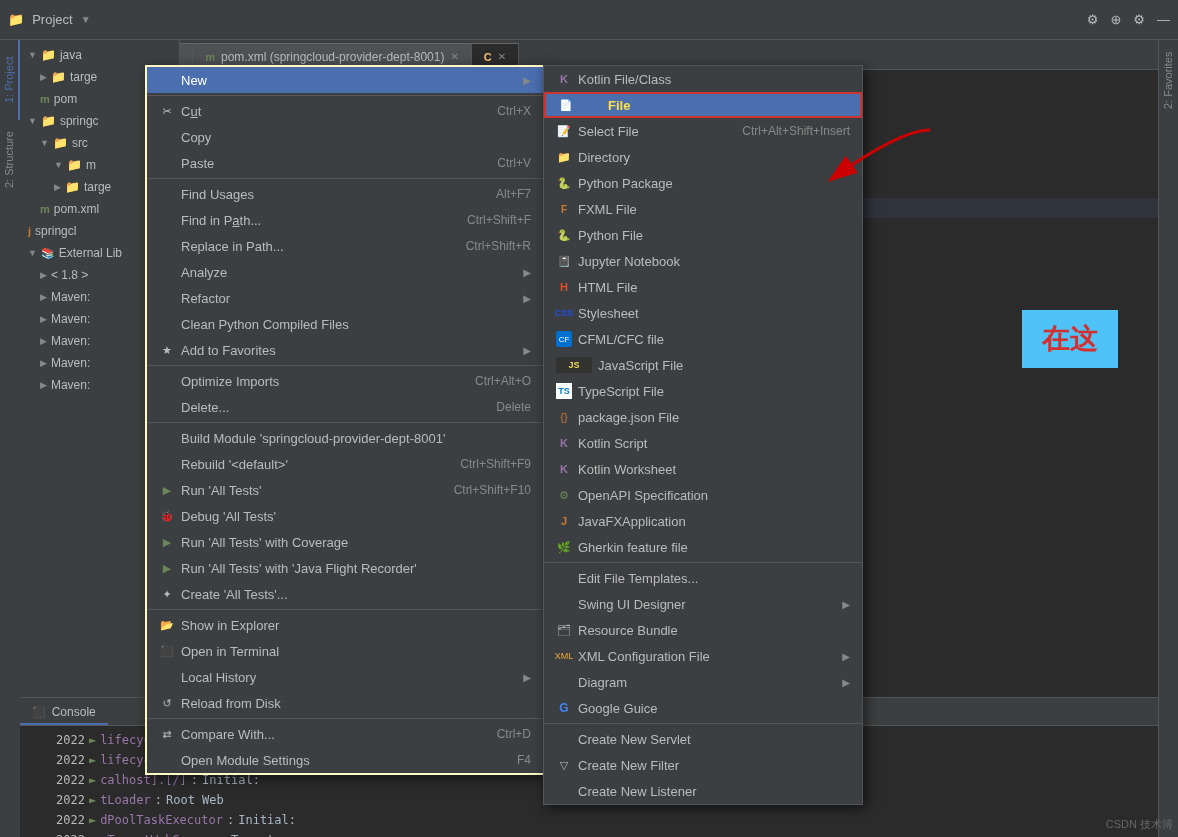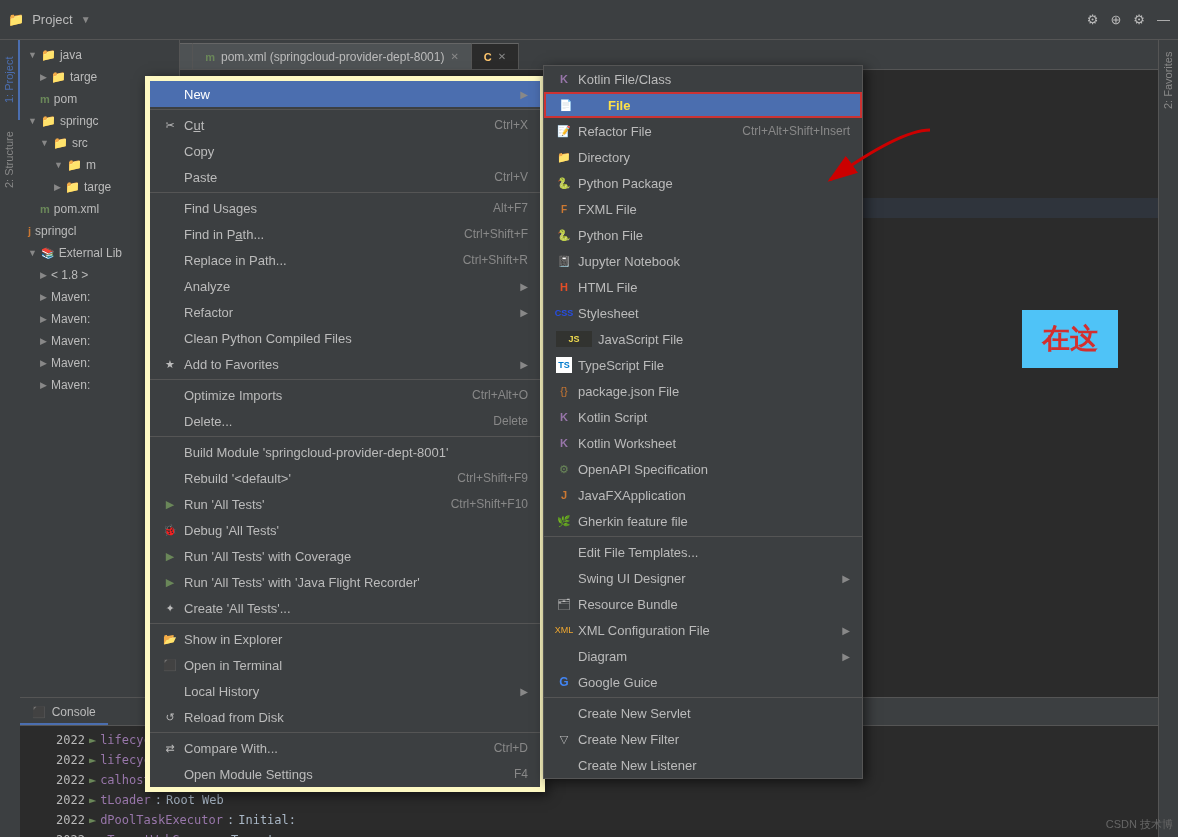--- a/index.html
+++ b/index.html
@@ -162,25 +162,25 @@
       padding-left: 8px;
     }
 
     .kw { color: #cc7832; }
     .cls { color: #ffc66d; }
     .pkg { color: #a9b7c6; }
 
     
     .context-menu-left {
       position: absolute;
-      top: 76px;
+      top: 65px;
       left: 145px;
       width: 400px;
       background: #3c3f41;
-      border: 5px solid #fef9c3;
+      border: 2px solid #fef9c3;
       box-shadow: 3px 3px 12px rgba(0,0,0,0.6);
       z-index: 100;
       font-size: 13px;
     }
 
     .menu-item {
       display: flex;
       align-items: center;
       height: 26px;
       padding: 0 12px;
@@ -690,21 +690,21 @@
   <div class="menu-item">
     <span class="menu-icon" style="color:#9876aa; font-size:11px; font-weight:bold;">K</span>
     <span>Kotlin File/Class</span>
   </div>
   <div class="menu-item highlighted file-highlighted" style="background:#4b6eaf; border:2px solid #cc3333;">
     <span class="menu-icon">📄</span>
     <span style="color:#fde047; font-weight:bold;padding-left:28px;">File</span>
   </div>
   <div class="menu-item">
     <span class="menu-icon">📝</span>
-    <span>Refactor File</span>
+    <span>Select File</span>
     <span class="menu-shortcut">Ctrl+Alt+Shift+Insert</span>
   </div>
   <div class="menu-item">
     <span class="menu-icon">📁</span>
     <span>Directory</span>
   </div>
   <div class="menu-item">
     <span class="menu-icon" style="color:#4b8bbe; font-size:11px;">🐍</span>
     <span>Python Package</span>
   </div>
@@ -720,20 +720,24 @@
     <span class="menu-icon" style="font-size:11px;">📓</span>
     <span>Jupyter Notebook</span>
   </div>
   <div class="menu-item">
     <span class="menu-icon" style="color:#e44d26; font-size:11px; font-weight:bold;">H</span>
     <span>HTML File</span>
   </div>
   <div class="menu-item">
     <span class="menu-icon" style="color:#264de4; font-size:9px; font-weight:bold;">CSS</span>
     <span>Stylesheet</span>
+  </div>
+  <div class="menu-item">
+    <span class="menu-icon" style="background:#0070d0; color:#fff; font-size:8px; padding:1px 2px; border-radius:2px;">CF</span>
+    <span>CFML/CFC file</span>
   </div>
   <div class="menu-item">
     <span class="menu-icon" style="color:#f0db4f; font-size:9px; font-weight:bold; background:#323330; padding:0 18px;">JS</span>
     <span>JavaScript File</span>
   </div>
   <div class="menu-item">
     <span class="menu-icon" style="color:#007acc; font-size:9px; font-weight:bold; background:#fff; padding:0 1px;">TS</span>
     <span>TypeScript File</span>
   </div>
   <div class="menu-item">

